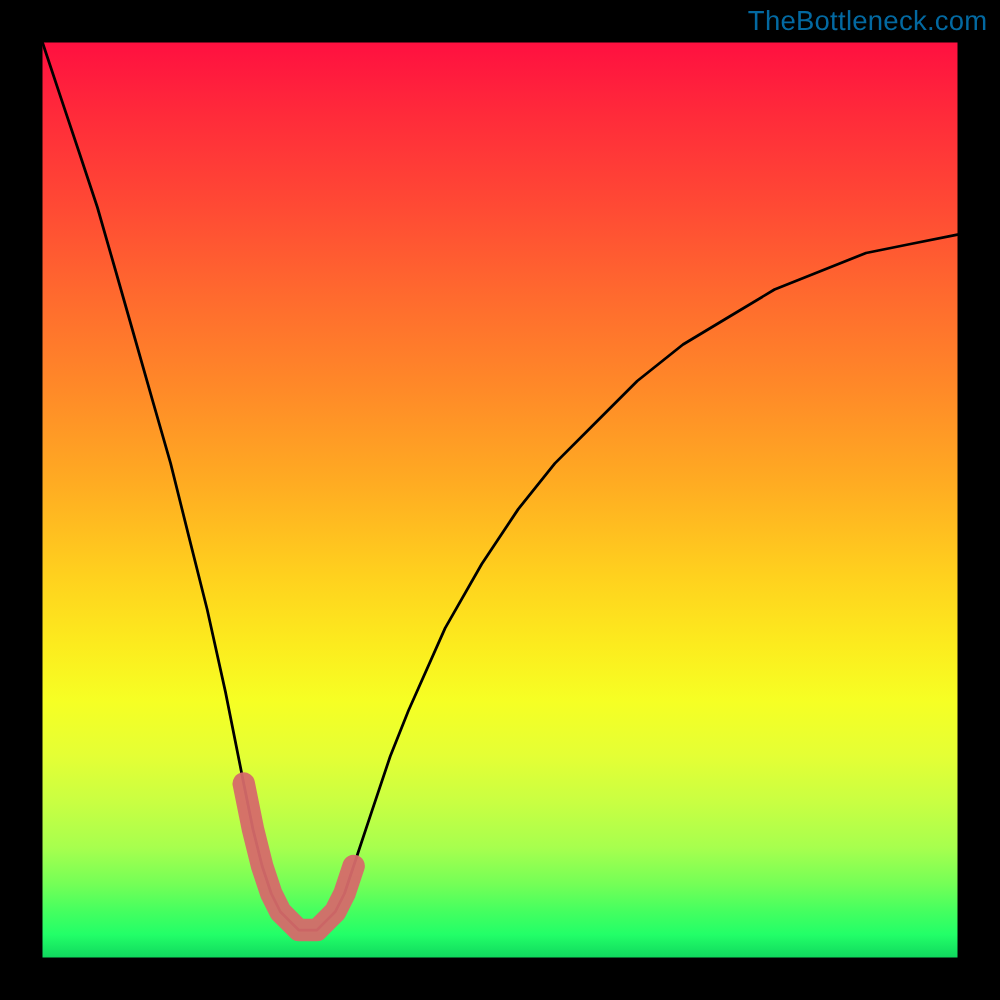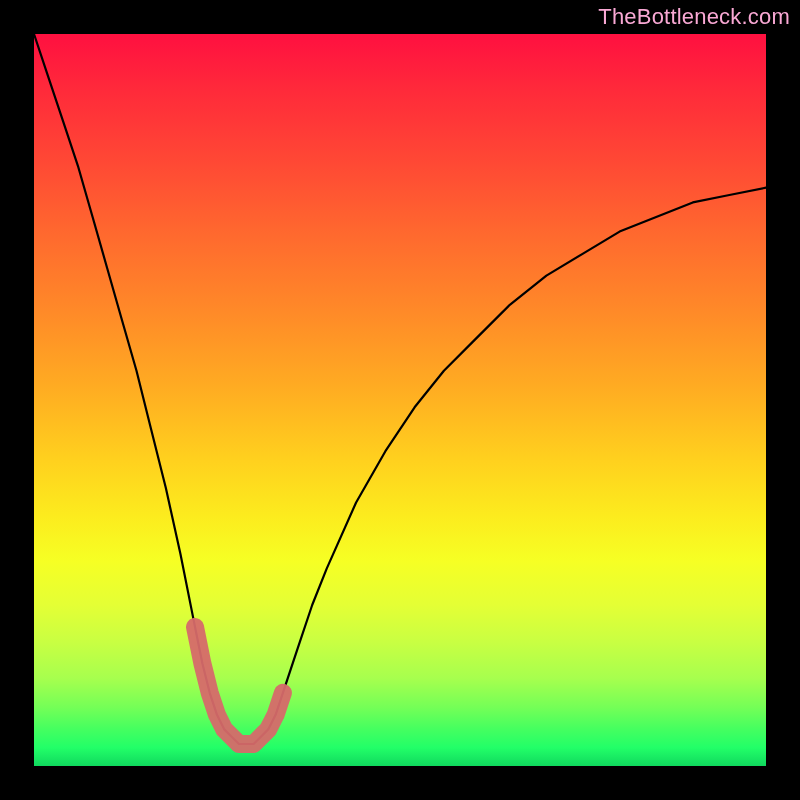--- a/index.html
+++ b/index.html
@@ -16,21 +16,21 @@
     left: 0;
     top: 0;
     width: 800px;
     height: 800px;
     background: #000;
   }
   .watermark {
     position: absolute;
     top: 4px;
     right: 10px;
-    color: #f9a8d4;
+    color: #0369a1;
     font-size: 22px;
     letter-spacing: 0.2px;
     z-index: 10;
   }
   .plot {
     position: absolute;
     left: 34px;
     top: 34px;
     width: 732px;
     height: 732px;

